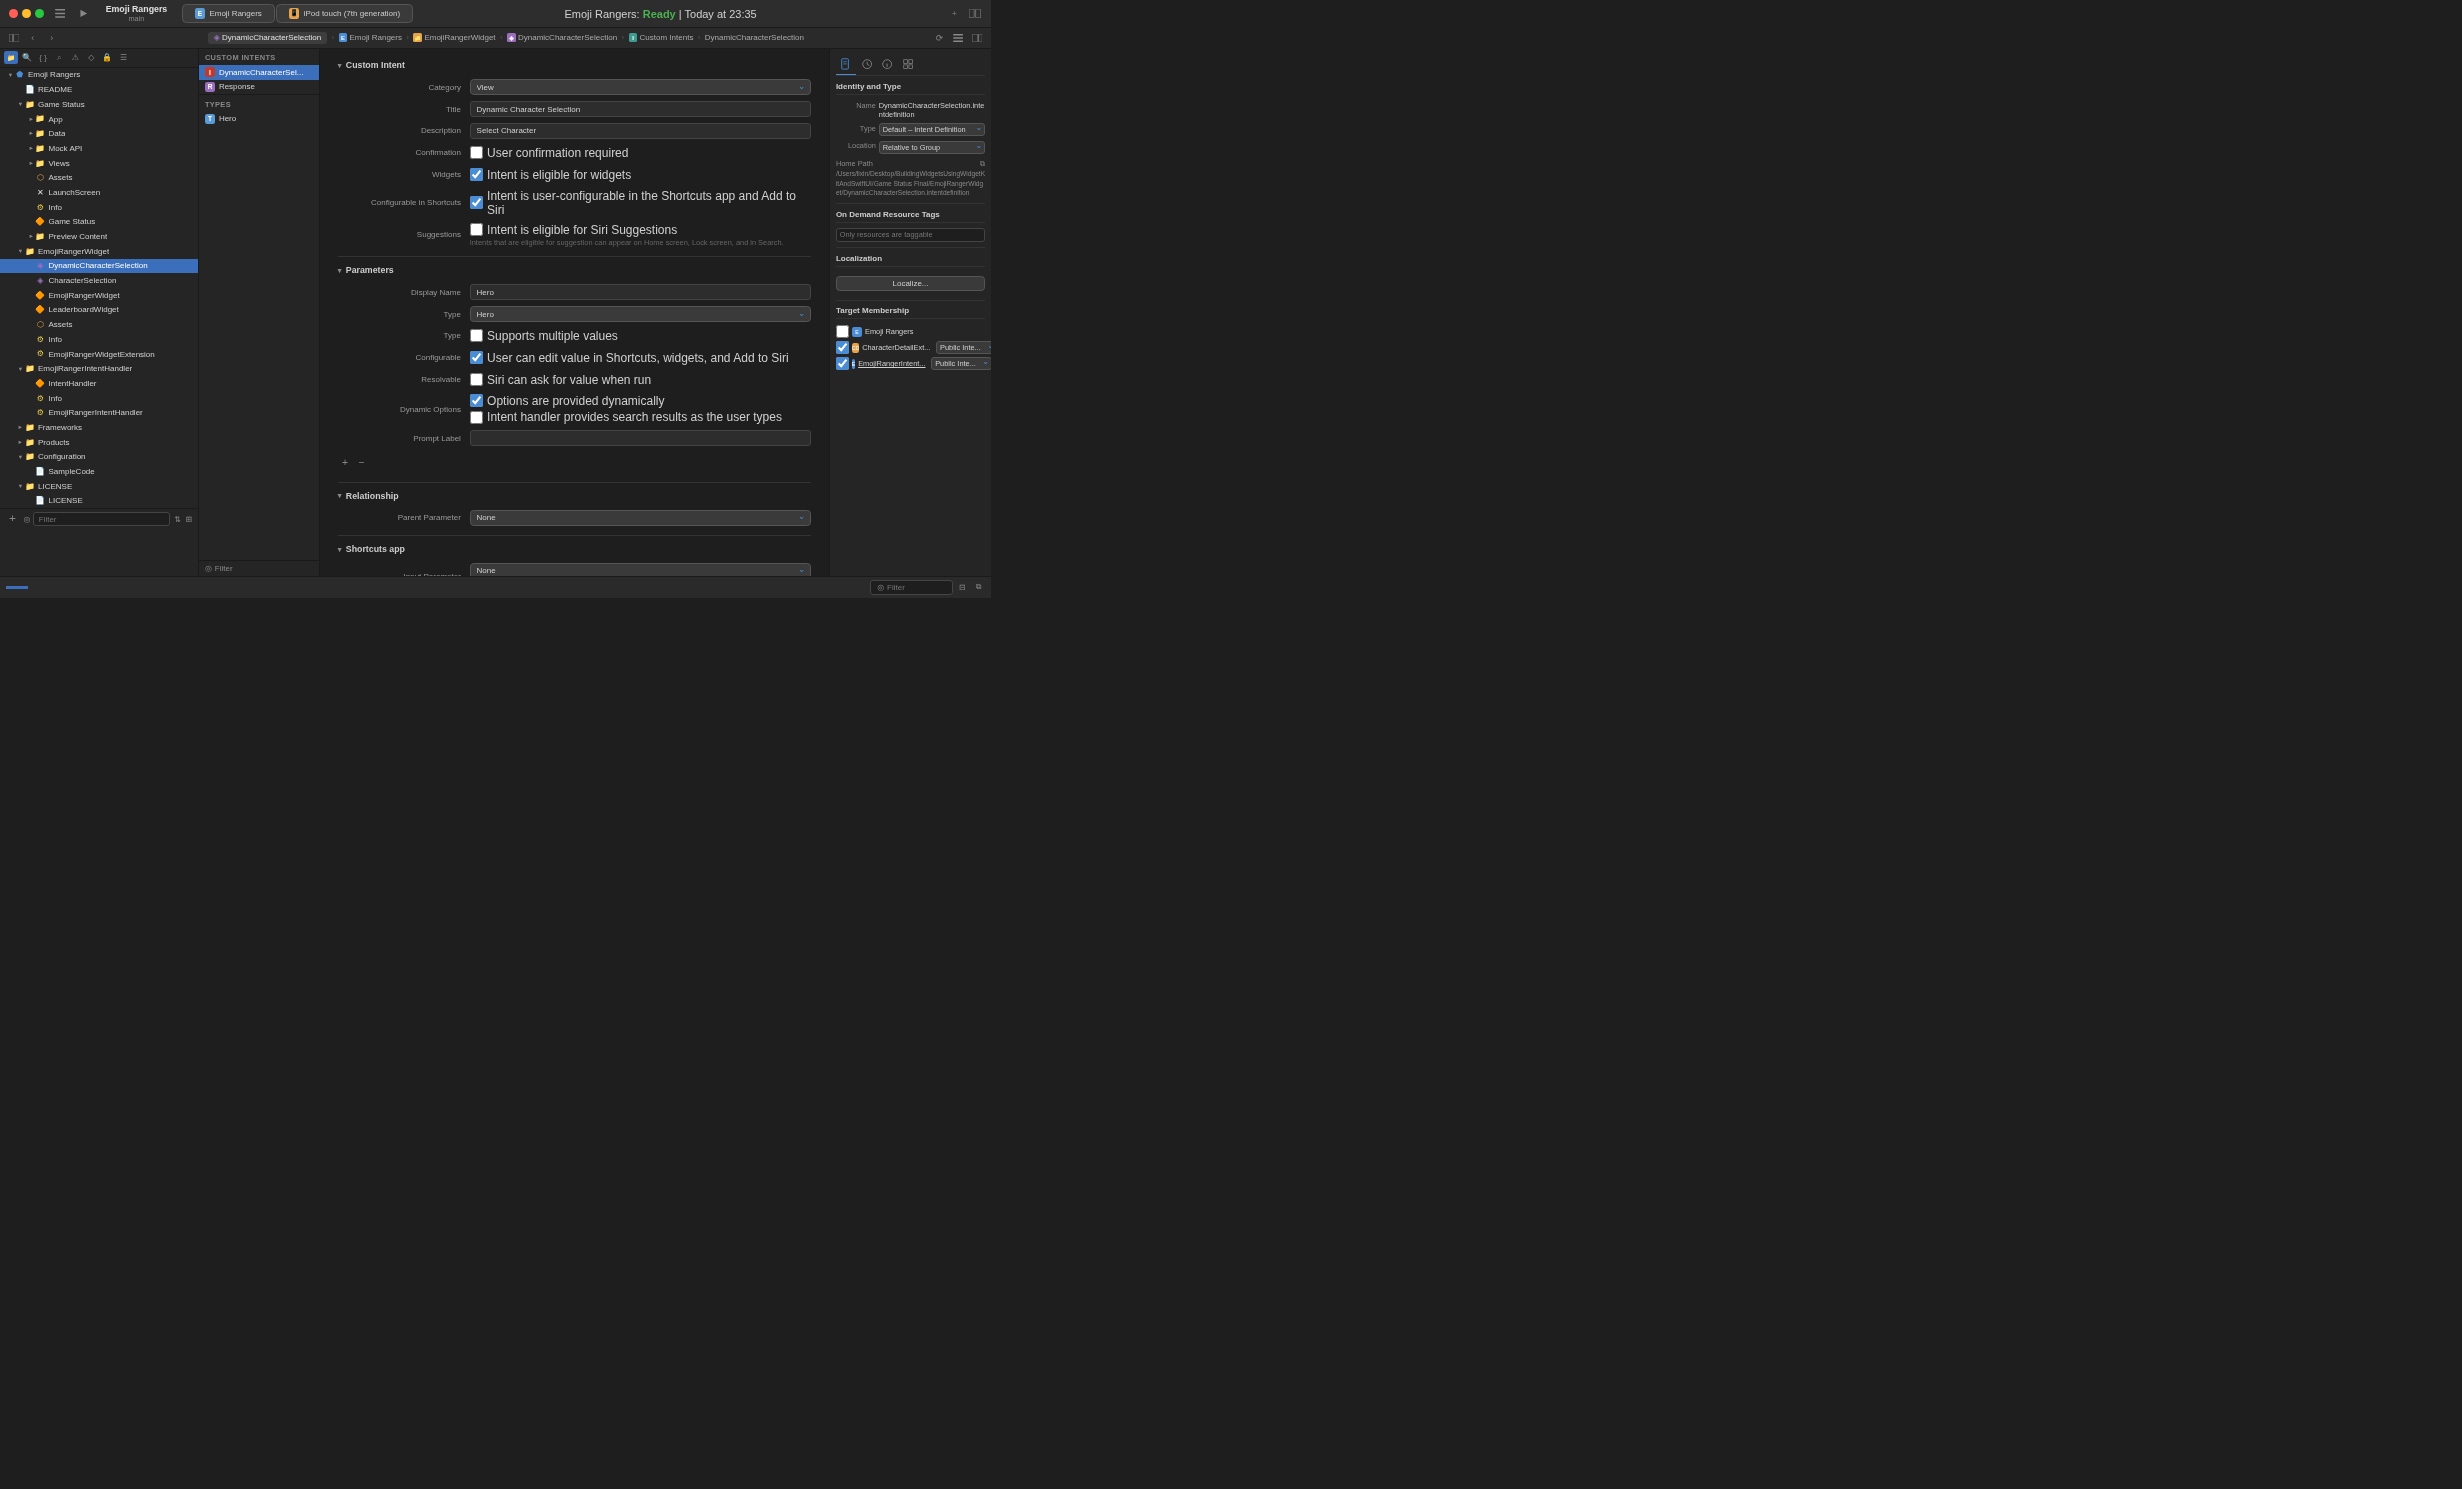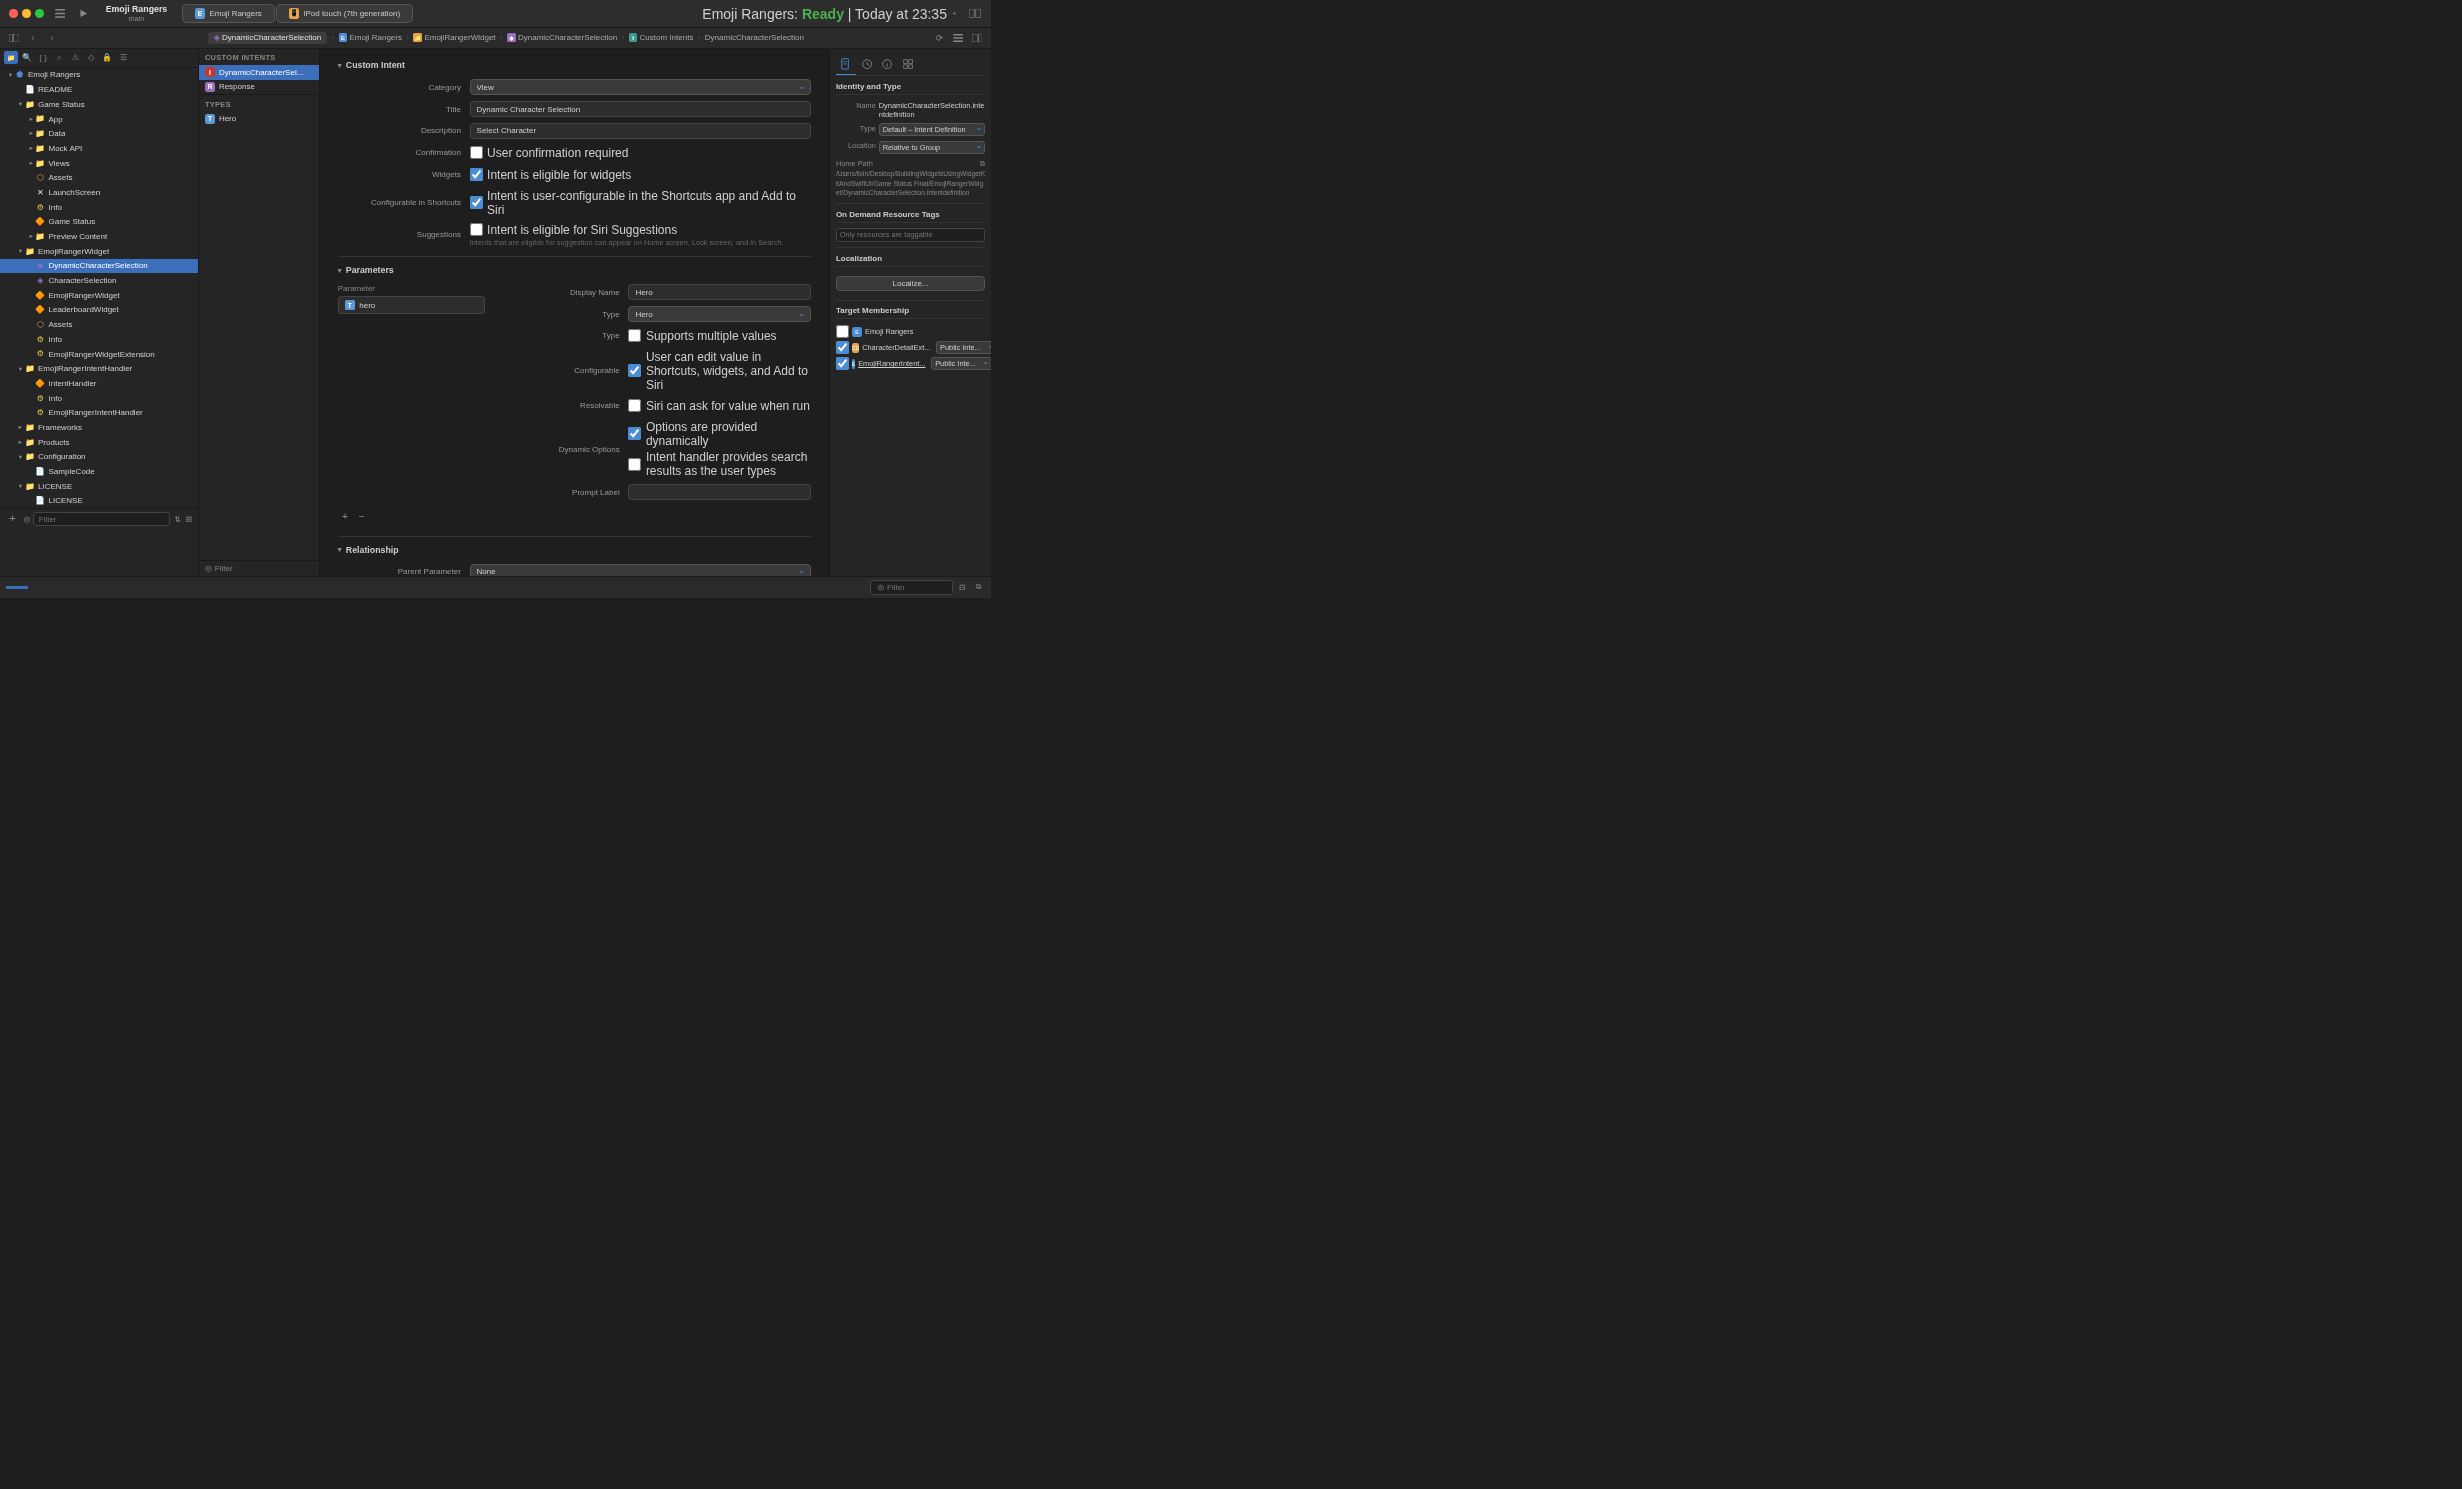--- a/index.html
+++ b/index.html
@@ -78,22 +78,22 @@
     .tab-icon {
       width: 10.3px; height: 10.3px;
       border-radius: 2.2px;
       background: #5b9bd5;
       display: inline-flex; align-items: center; justify-content: center;
       font-size: 6.6px; color: #fff; font-weight: 700;
     }
     .tab-icon.orange { background: #e8a44a; }
     .titlebar-status {
       flex: 1;
-      text-align: right;
-      font-size: 14px;
+      text-align: left;
+      font-size: 11px;
       color: #d0d0d0;
     }
     .titlebar-status .ready { color: #4caf50; font-weight: 600; }
     .titlebar-right {
       display: flex;
       align-items: center;
       gap: 5.9px;
     }
     .titlebar-btn {
       width: 14.7px; height: 14.7px;
@@ -995,27 +995,20 @@
         </div>
 
         <div class="divider-line"></div>
 
         <div class="section-header">
           <span class="section-chevron">▾</span>
           <span>Parameters</span>
         </div>
 
         <div class="params-container">
-          <div class="param-list">
-            <div style="font-size:8px;color:#888;margin-bottom:2.9px;">Parameter</div>
-            <div class="param-item">
-              <span class="param-icon">T</span>
-              <span style="font-size:8px;color:#d0d0d0;">hero</span>
-            </div>
-          </div>
 
           <div class="param-detail">
             <div class="form-row">
               <span class="form-label">Display Name</span>
               <div class="form-value">
                 <input type="text" class="form-input" value="Hero" style="">
               </div>
             </div>
             <div class="form-row">
               <span class="form-label">Type</span>

